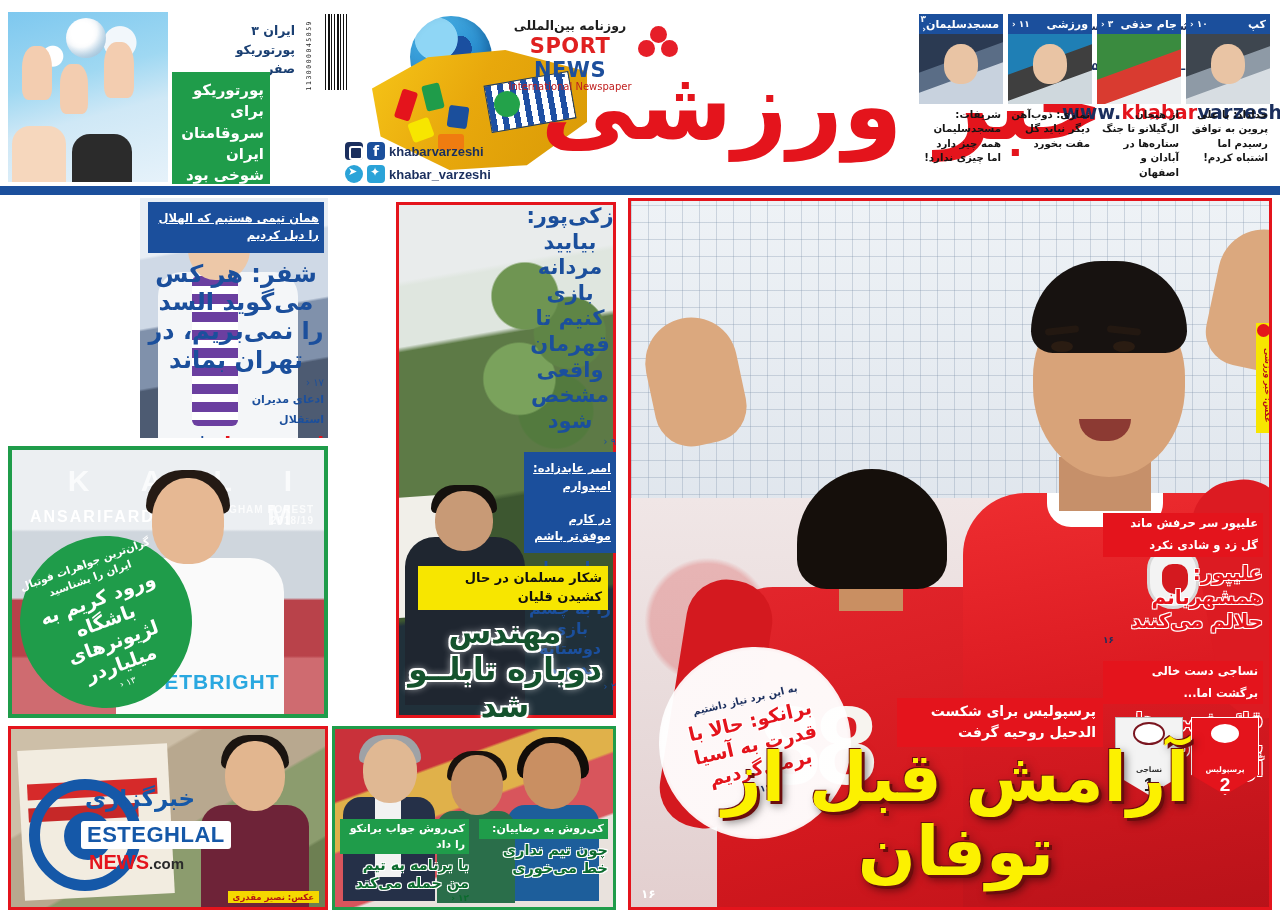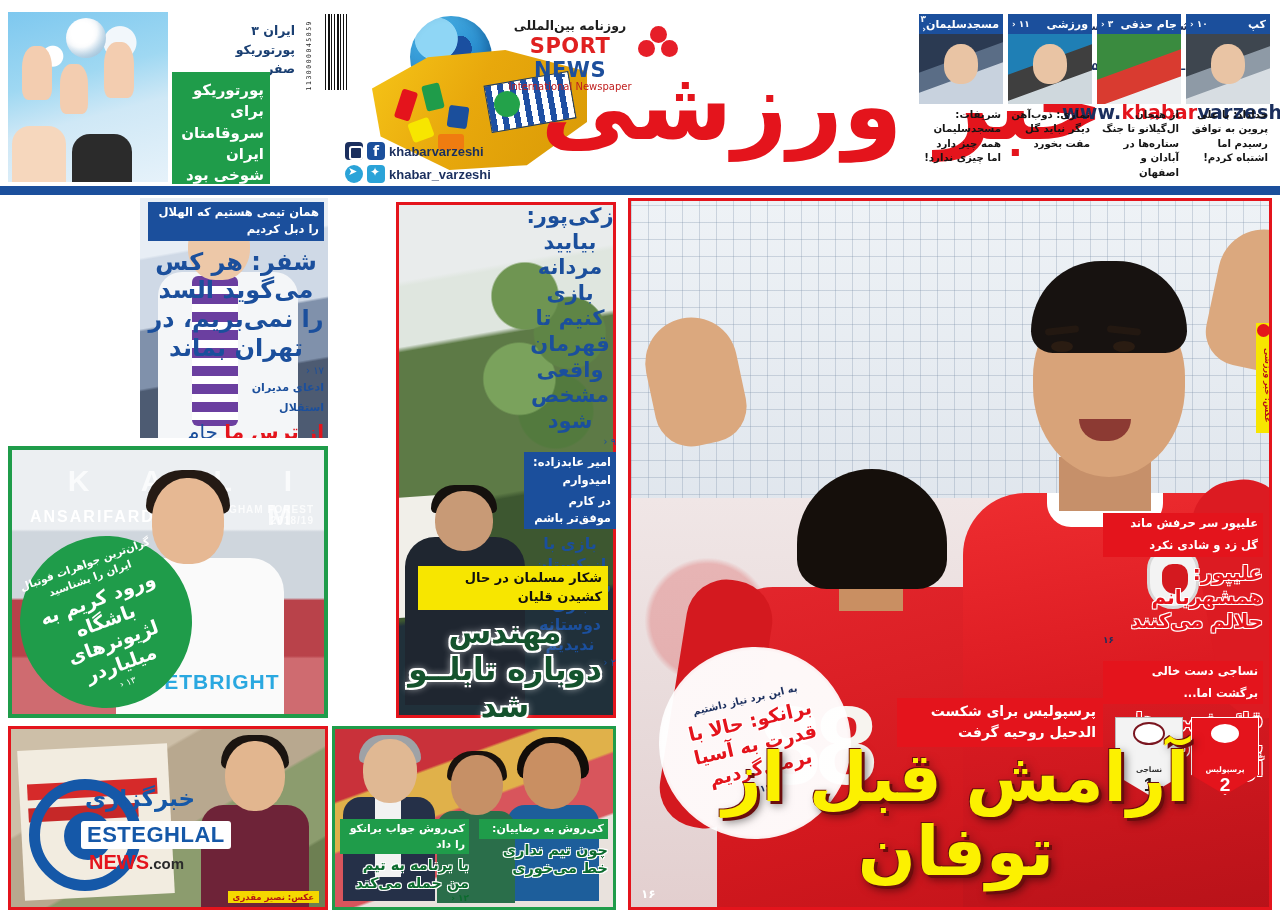--- a/index.html
+++ b/index.html
@@ -153,21 +153,21 @@
   .tcard .face{ position:absolute; left:50%; transform:translateX(-50%); top:30px; width:34px; height:40px; border-radius:48% 48% 44% 44%; background:#e9c4a4; }
 
   
   #blueline { left:0; top:186px; width:1280px; height:9px; background:#1b4f9c; }
 
   
   #col-left { position:absolute; left:8px; top:198px; width:320px; height:712px; }
 
   .ov-kicker {
     background:#1b4f9c; color:#fff; font-size:11.5px; font-weight:bold;
-    line-height:1.5; padding:2px 5px; text-align:right; direction:rtl;
+    line-height:1.5; padding:8px 5px; text-align:right; direction:rtl;text-decoration:underline;
   }
   .hl-blue { color:#1b4f9c; font-weight:bold; direction:rtl; text-align:center; }
   .hl-red  { color:#e4141c; font-weight:bold; direction:rtl; text-align:right; }
 
   
   #schafer { position:absolute; left:0; top:0; width:320px; height:240px; overflow:hidden; }
   #schafer .photo {
     position:absolute; right:0; top:0; width:188px; height:240px;
     background: linear-gradient(170deg,#e8eef5 0 22%, #cfd9e6 23% 48%, #8091ab 49% 70%, #4d5b72 71% 100%);
   }

